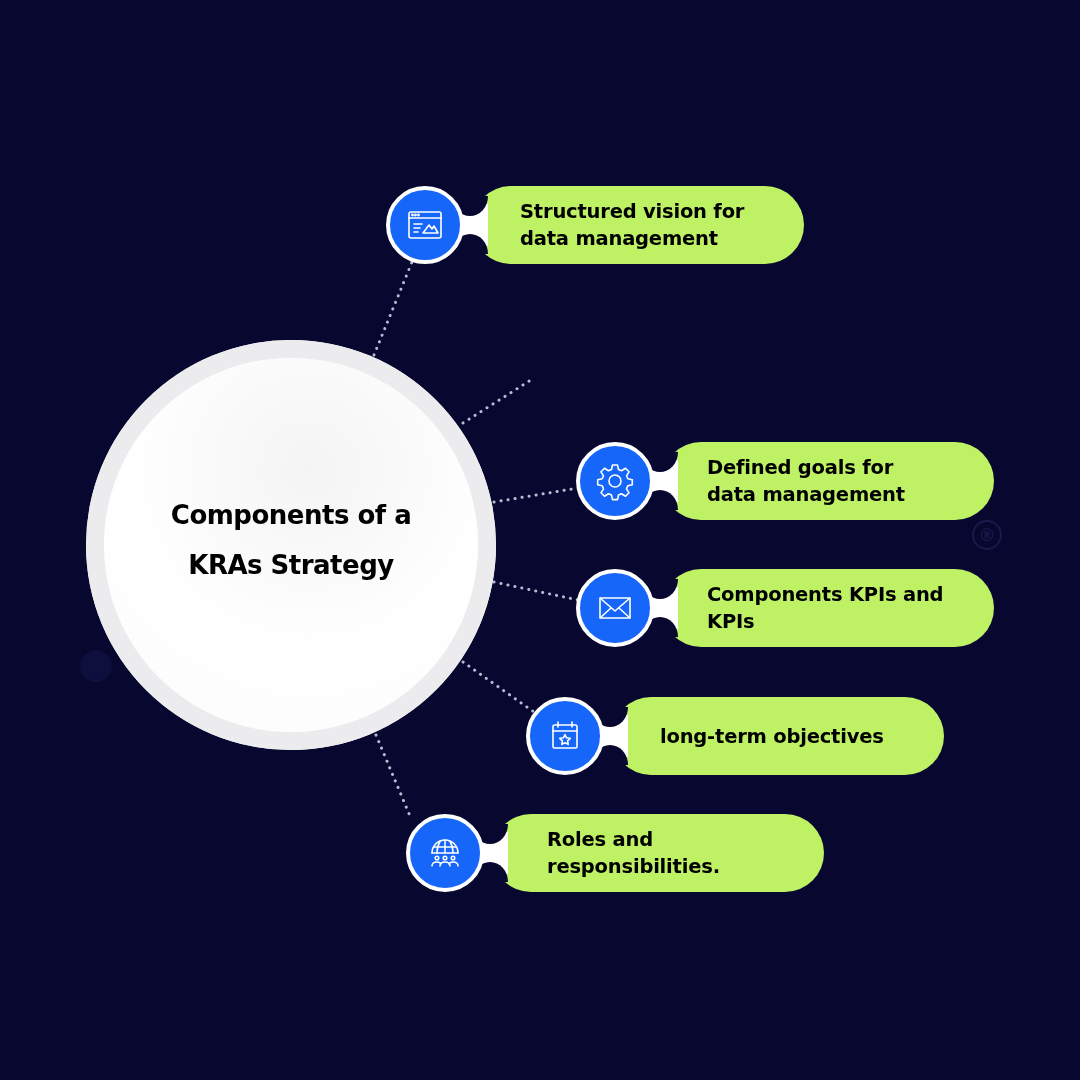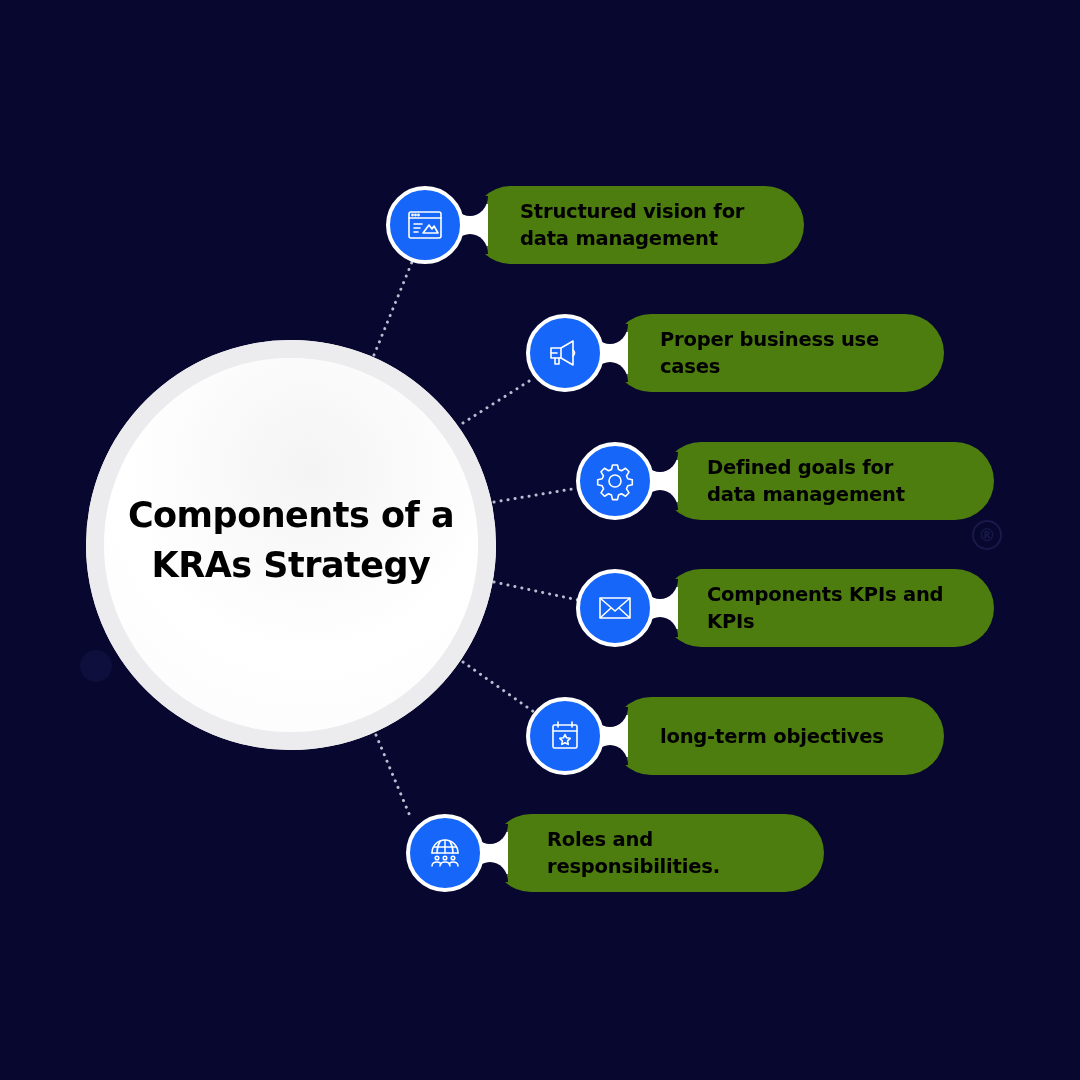--- a/index.html
+++ b/index.html
@@ -30,27 +30,27 @@
   }
   .hub-inner {
     position: absolute; left: 18px; top: 18px; right: 18px; bottom: 18px;
     border-radius: 50%;
     background: radial-gradient(circle at 55% 30%, #f4f4f5 0%, #ffffff 55%, #fbfbfb 100%);
   }
   .hub-title {
     position: relative; z-index: 1;
     text-align: center; color: #000;
     font-family: "DejaVu Sans", sans-serif; font-weight: bold;
-    font-size: 35px; line-height: 50px; letter-spacing: -0.5px;
+    font-size: 26px; line-height: 50px; letter-spacing: -0.5px;
     width: 360px; margin-top: -10px;
   }
   .item { position: absolute; height: 78px; }
   .pill {
     position: absolute; top: 0; height: 78px; border-radius: 39px;
-    background: #4d7c0f;
+    background: #bef264;
     display: flex; align-items: center;
   }
   .neck {
     position: absolute; top: 18px; height: 42px; background: #fff;
   }
   .neck::before, .neck::after {
     content: ""; position: absolute; left: 0; right: 0; height: 20px;
     background: #070730;
   }
   .neck::before { top: -8px; border-radius: 0 0 50% 50% / 0 0 100% 100%; }
@@ -111,38 +111,20 @@
           <circle cx="10.5" cy="10" r="0.6" fill="#fff"></circle>
           <circle cx="13.5" cy="10" r="0.6" fill="#fff"></circle>
         <line x1="9" y1="19" x2="17" y2="19"></line>
           <line x1="9" y1="23" x2="15" y2="23"></line>
           <line x1="9" y1="27" x2="13" y2="27"></line>
         <path d="M18 28 L24 20 L27 24 L29 21 L33 28 Z"></path>
       </svg>
     </div>
   </div>
 
-  <div class="item" style="left:526px; top:314px; width:418px;">
-    <div class="pill" style="left:86px; width:332px;">
-      <div class="label" style="padding-left:48px;">
-        <div>Proper business use</div>
-        <div>cases</div>
-      </div>
-    </div>
-    <div class="neck" style="left:66px; width:36px;"></div>
-    <div class="icon-badge" style="left:0;">
-      <svg viewBox="0 0 40 40" fill="none" stroke="#fff" stroke-width="1.6" stroke-linejoin="round" stroke-linecap="round">
-        <path d="M6 15 h10 l12 -7 v24 l-12 -7 h-10 z"></path>
-        <path d="M28 17 q3 3 0 6"></path>
-        <path d="M10 25 v6 h4 v-6"></path>
-        <line x1="6" y1="20" x2="12" y2="20"></line>
-        <line x1="16" y1="15" x2="16" y2="25"></line>
-      </svg>
-    </div>
-  </div>
 
   <div class="item" style="left:576px; top:442px; width:418px;">
     <div class="pill" style="left:86px; width:332px;">
       <div class="label" style="padding-left:45px;">
         <div>Defined goals for</div>
         <div>data management</div>
       </div>
     </div>
     <div class="neck" style="left:66px; width:36px;"></div>
     <div class="icon-badge" style="left:0;">

